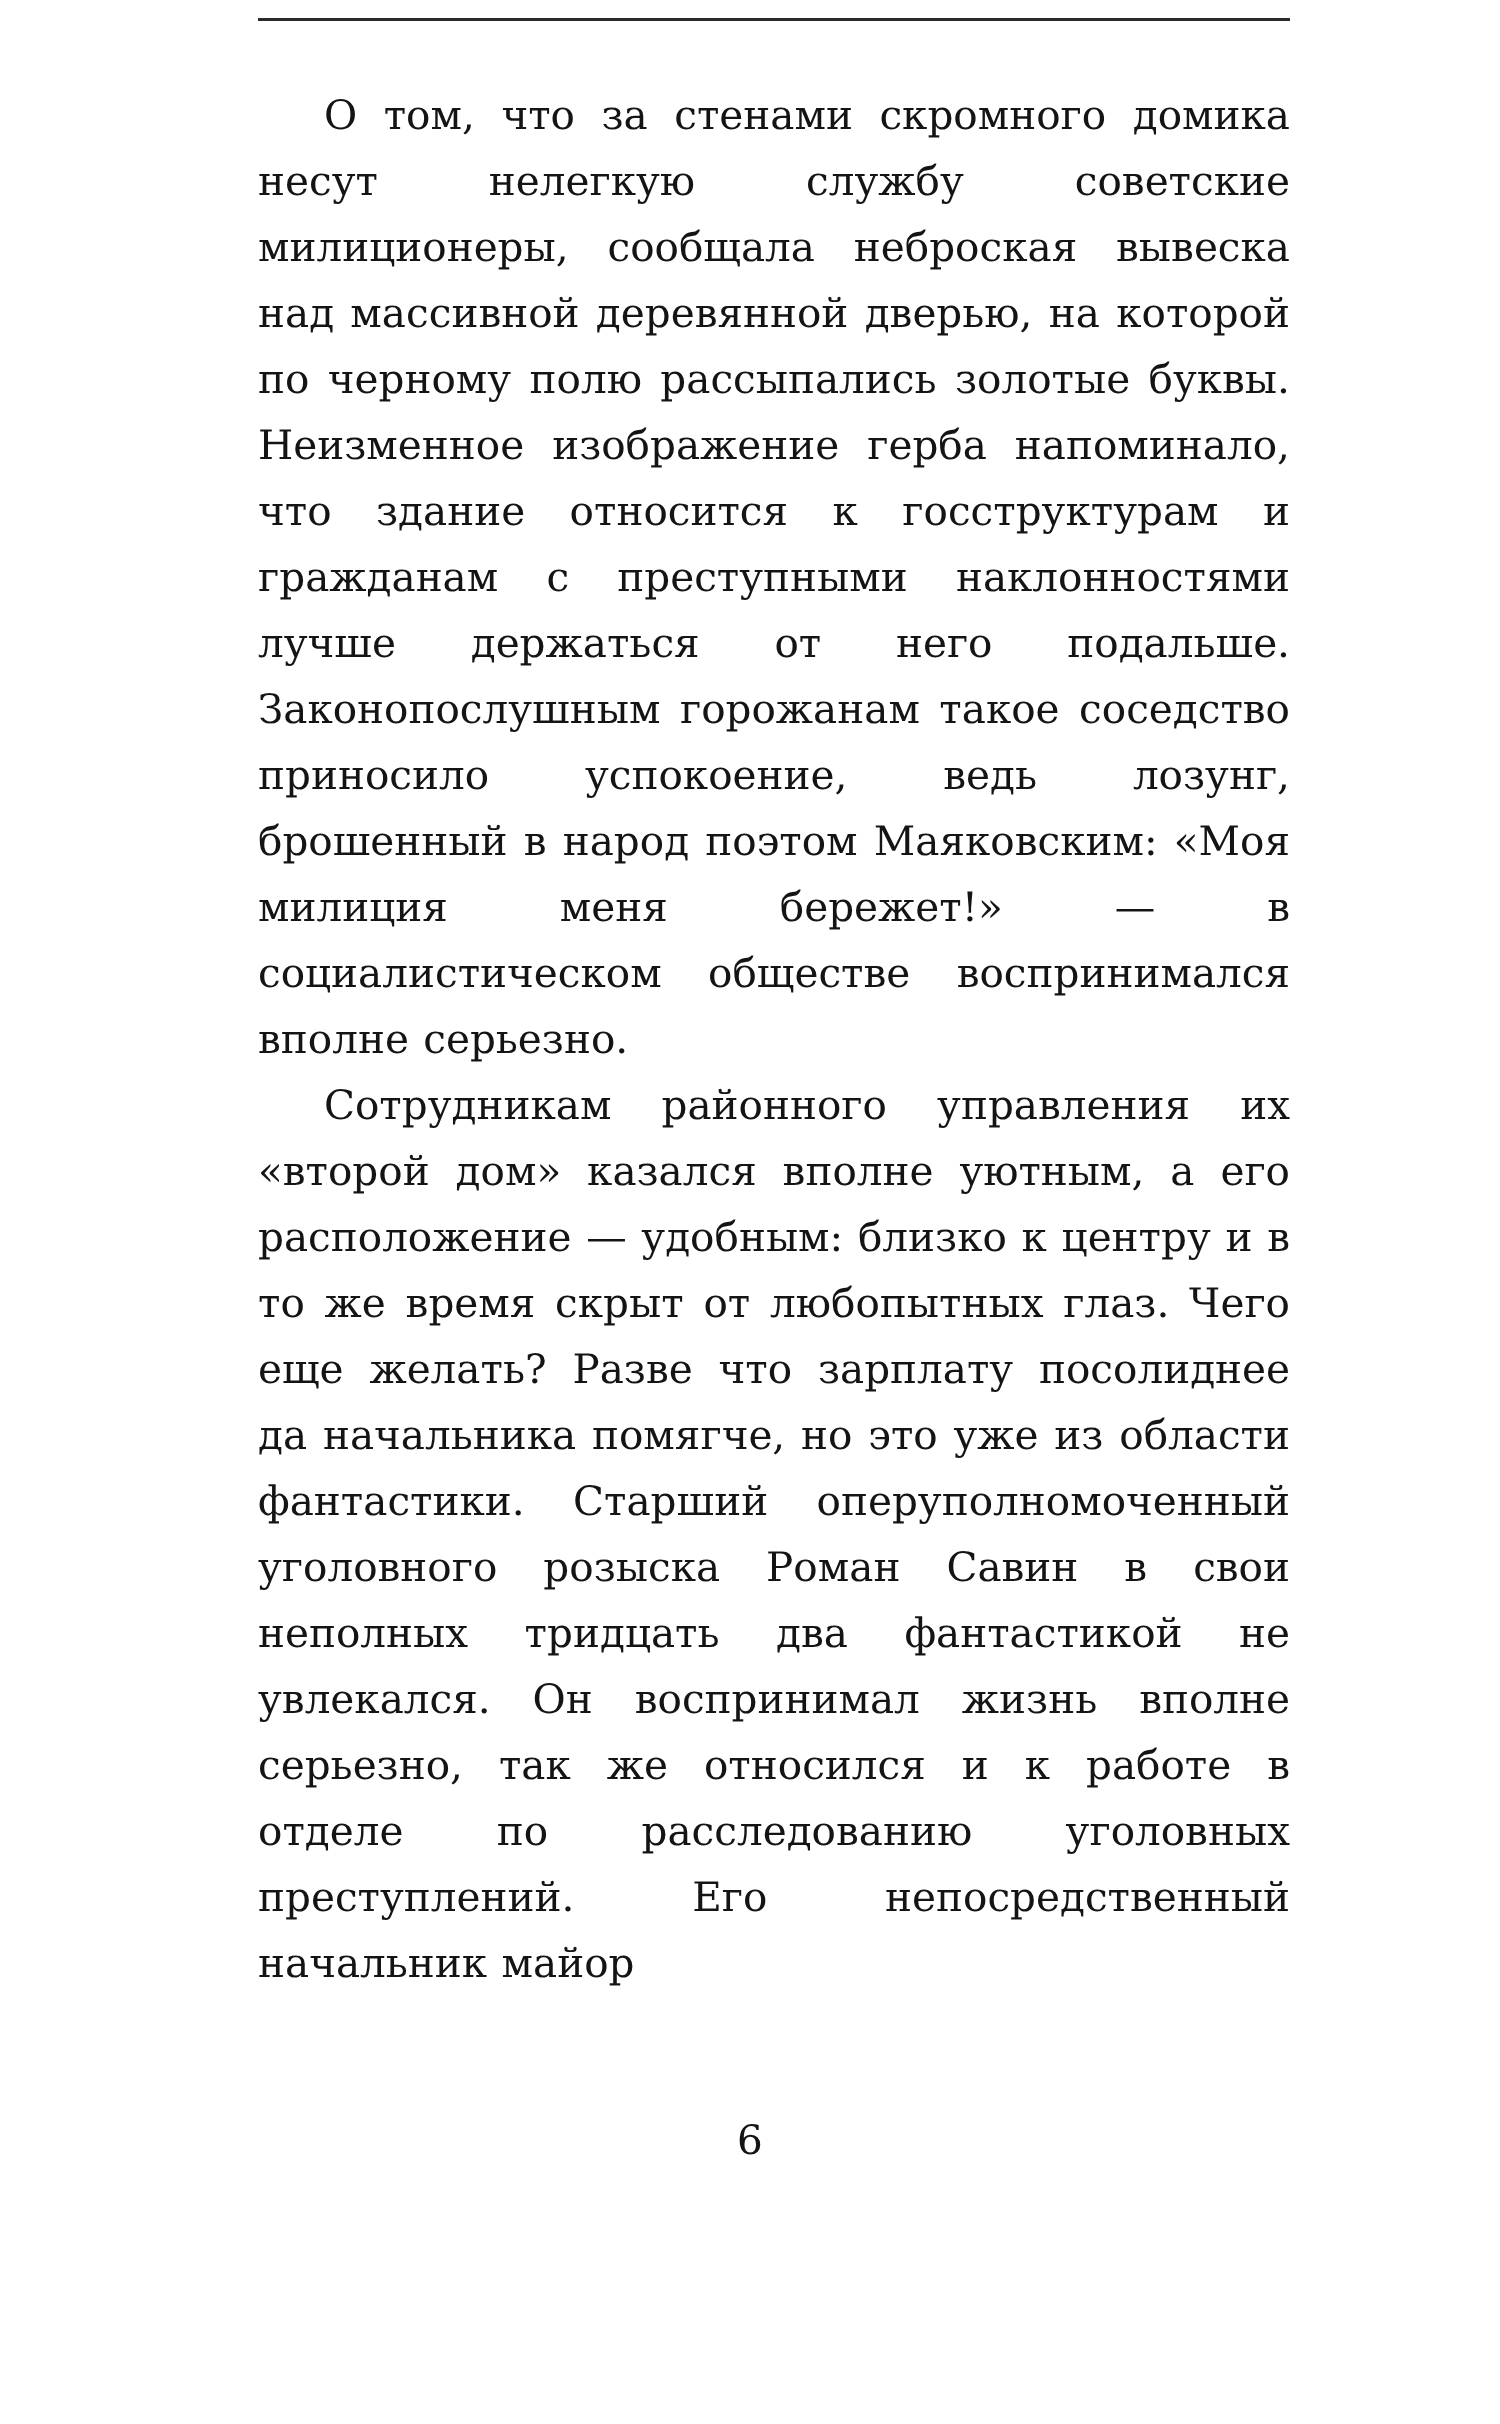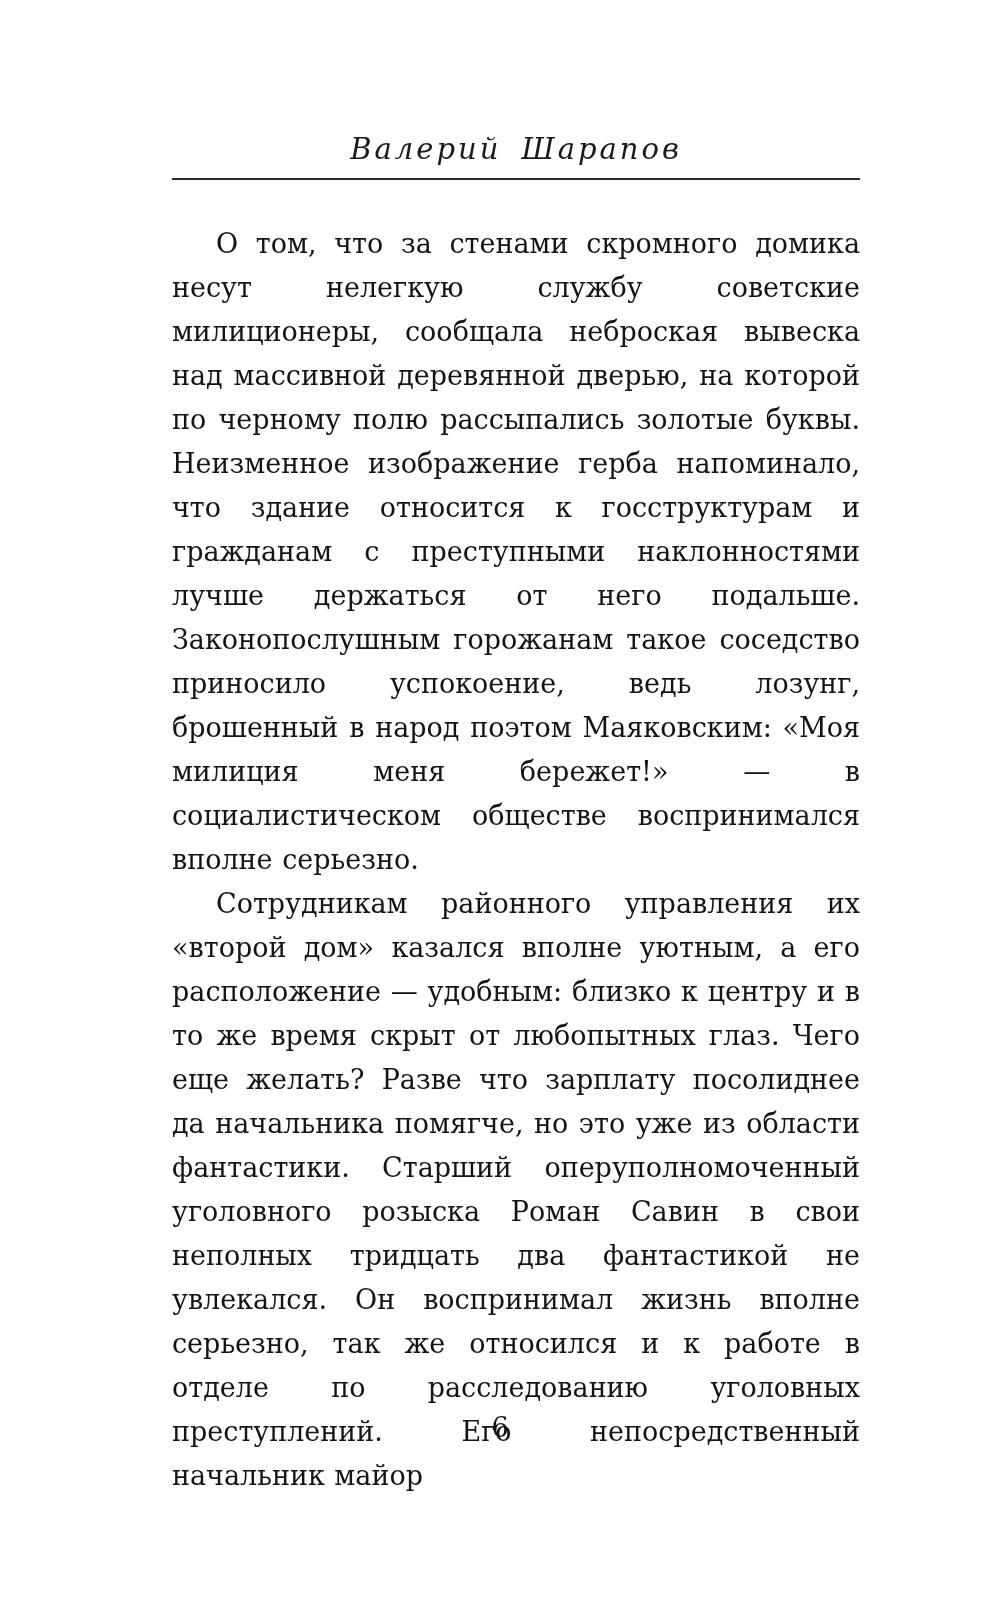--- a/index.html
+++ b/index.html
@@ -65,21 +65,20 @@
     color: #141414;
   }
 </style>
 </head>
 <body>
 
 <div class="page">
   <div class="text-column">
 
     <header>
-      <div class="running-head">Валерий Шарапов</div>
       <hr class="header-rule">
     </header>
 
     <main class="body-text">
       <p>О том, что за стенами скромного домика несут нелегкую службу советские милиционеры, сообщала неброская вывеска над массивной деревянной дверью, на которой по черному полю рассыпались золотые буквы. Неизменное изображение герба напоминало, что здание относится к госструктурам и гражданам с преступными наклонностями лучше держаться от него подальше. Законопослушным горожанам такое соседство приносило успокоение, ведь лозунг, брошенный в народ поэтом Маяковским: «Моя милиция меня бережет!» — в социалистическом обществе воспринимался вполне серьезно.</p>
       <p>Сотрудникам районного управления их «второй дом» казался вполне уютным, а его расположение — удобным: близко к центру и в то же время скрыт от любопытных глаз. Чего еще желать? Разве что зарплату посолиднее да начальника помягче, но это уже из области фантастики. Старший оперуполномоченный уголовного розыска Роман Савин в свои неполных тридцать два фантастикой не увлекался. Он воспринимал жизнь вполне серьезно, так же относился и к работе в отделе по расследованию уголовных преступлений. Его непосредственный начальник майор</p>
     </main>
 
   </div>
 

